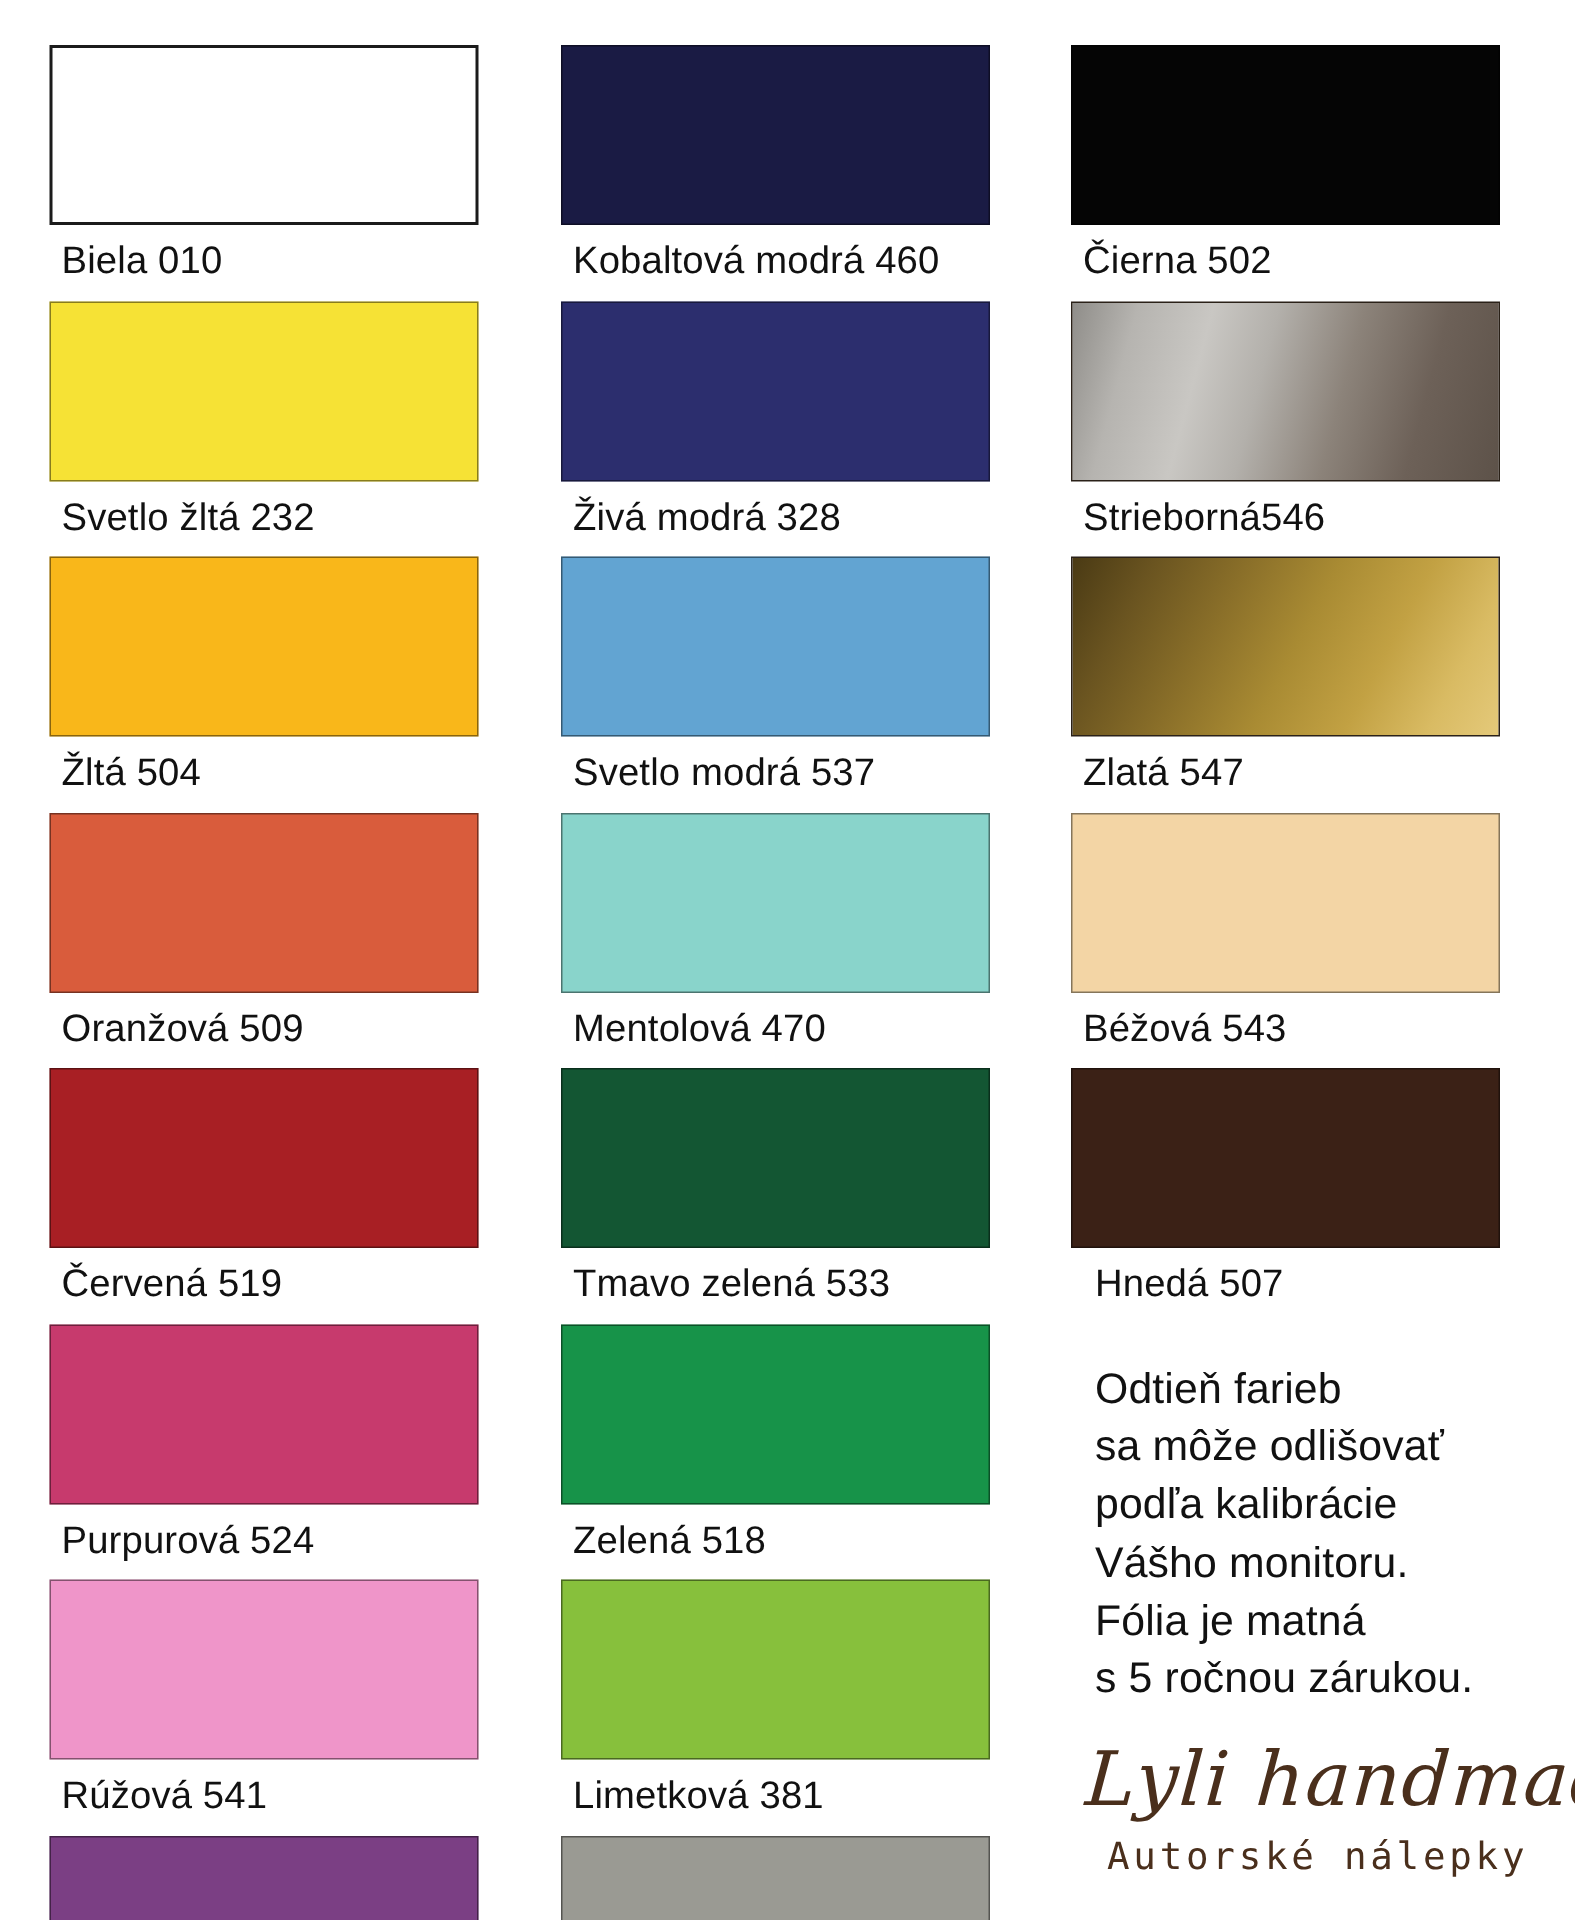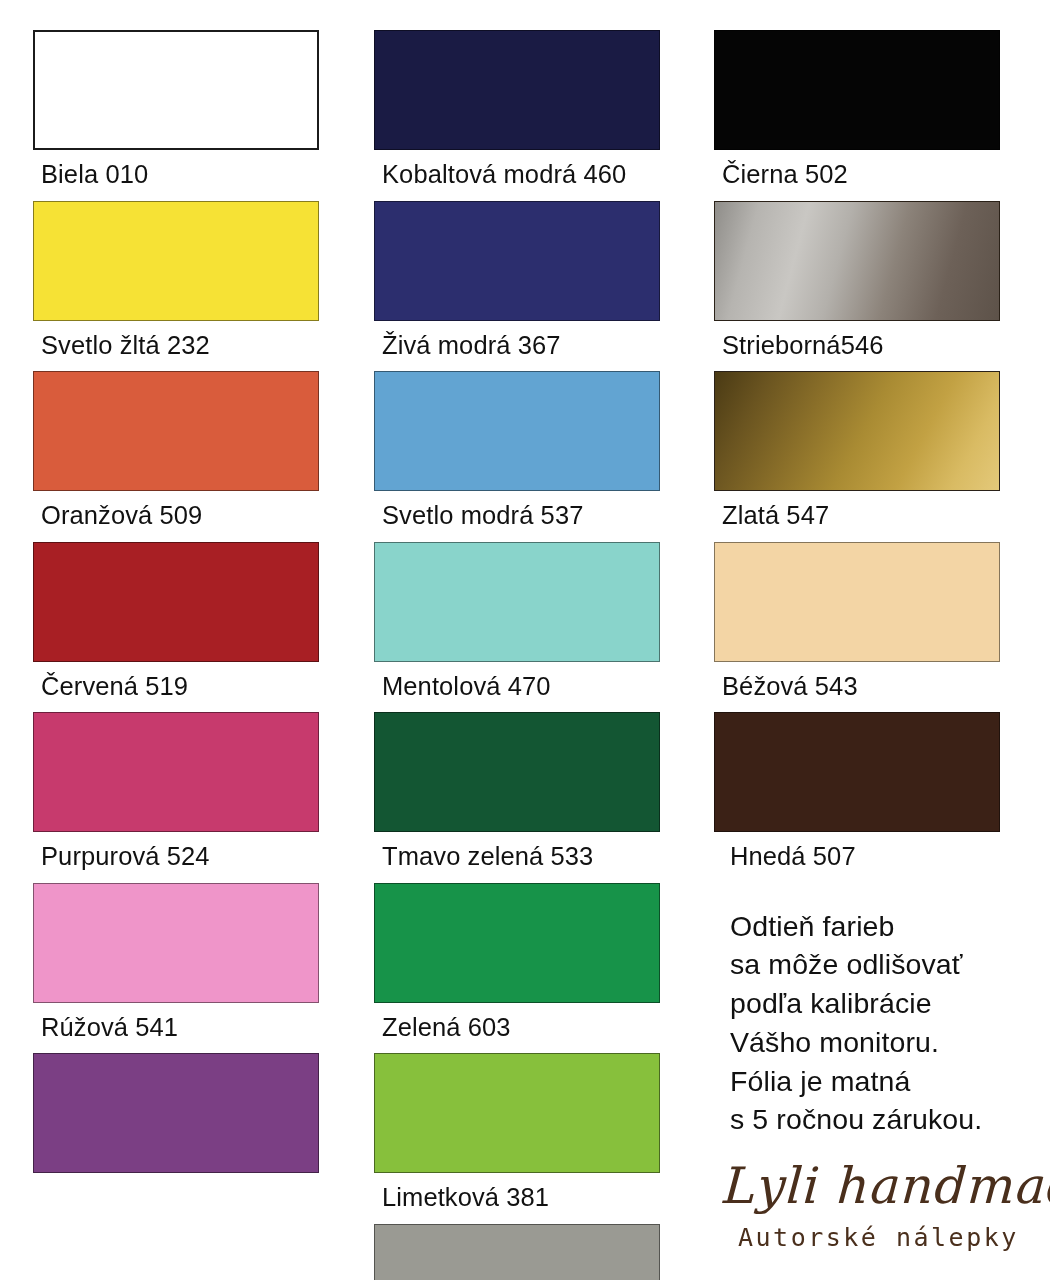--- a/index.html
+++ b/index.html
@@ -124,20 +124,24 @@
       <div class="swatch-cell">
         <div class="swatch outlined" id="sw-0-0" style="background: rgb(255, 255, 255);"></div>
         <div class="swatch-label">Biela 010</div>
       </div>
 
       <div class="swatch-cell">
         <div class="swatch" id="sw-0-1" style="background: rgb(246, 226, 53);"></div>
         <div class="swatch-label">Svetlo žltá 232</div>
       </div>
 
+      <div class="swatch-cell">
+        <div class="swatch" id="sw-0-2" style="background: rgb(249, 183, 26);"></div>
+        <div class="swatch-label">Žltá 504</div>
+      </div>
 
       <div class="swatch-cell">
         <div class="swatch" id="sw-0-3" style="background: rgb(217, 92, 60);"></div>
         <div class="swatch-label">Oranžová 509</div>
       </div>
 
       <div class="swatch-cell">
         <div class="swatch" id="sw-0-4" style="background: rgb(168, 31, 36);"></div>
         <div class="swatch-label">Červená 519</div>
       </div>
@@ -161,41 +165,41 @@
 
     <div class="column col-gap-2">
 
       <div class="swatch-cell">
         <div class="swatch" id="sw-1-0" style="background: rgb(26, 27, 68);"></div>
         <div class="swatch-label">Kobaltová modrá 460</div>
       </div>
 
       <div class="swatch-cell">
         <div class="swatch" id="sw-1-1" style="background: rgb(44, 46, 110);"></div>
-        <div class="swatch-label">Živá modrá 367</div>
+        <div class="swatch-label">Živá modrá 328</div>
       </div>
 
       <div class="swatch-cell">
         <div class="swatch" id="sw-1-2" style="background: rgb(98, 164, 210);"></div>
         <div class="swatch-label">Svetlo modrá 537</div>
       </div>
 
       <div class="swatch-cell">
         <div class="swatch" id="sw-1-3" style="background: rgb(137, 212, 203);"></div>
         <div class="swatch-label">Mentolová 470</div>
       </div>
 
       <div class="swatch-cell">
         <div class="swatch" id="sw-1-4" style="background: rgb(19, 86, 51);"></div>
         <div class="swatch-label">Tmavo zelená 533</div>
       </div>
 
       <div class="swatch-cell">
         <div class="swatch" id="sw-1-5" style="background: rgb(23, 147, 73);"></div>
-        <div class="swatch-label">Zelená 603</div>
+        <div class="swatch-label">Zelená 518</div>
       </div>
 
       <div class="swatch-cell">
         <div class="swatch" id="sw-1-6" style="background: rgb(135, 192, 60);"></div>
         <div class="swatch-label">Limetková 381</div>
       </div>
 
       <div class="swatch-cell">
         <div class="swatch" id="sw-1-7" style="background: rgb(154, 154, 147);"></div>
 

